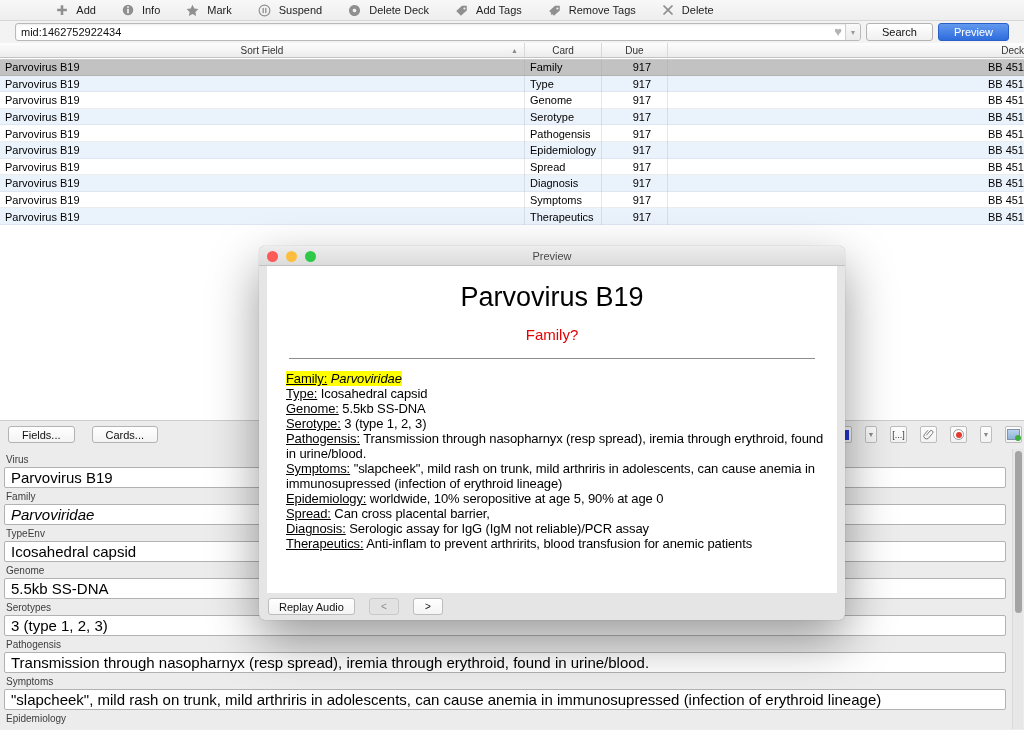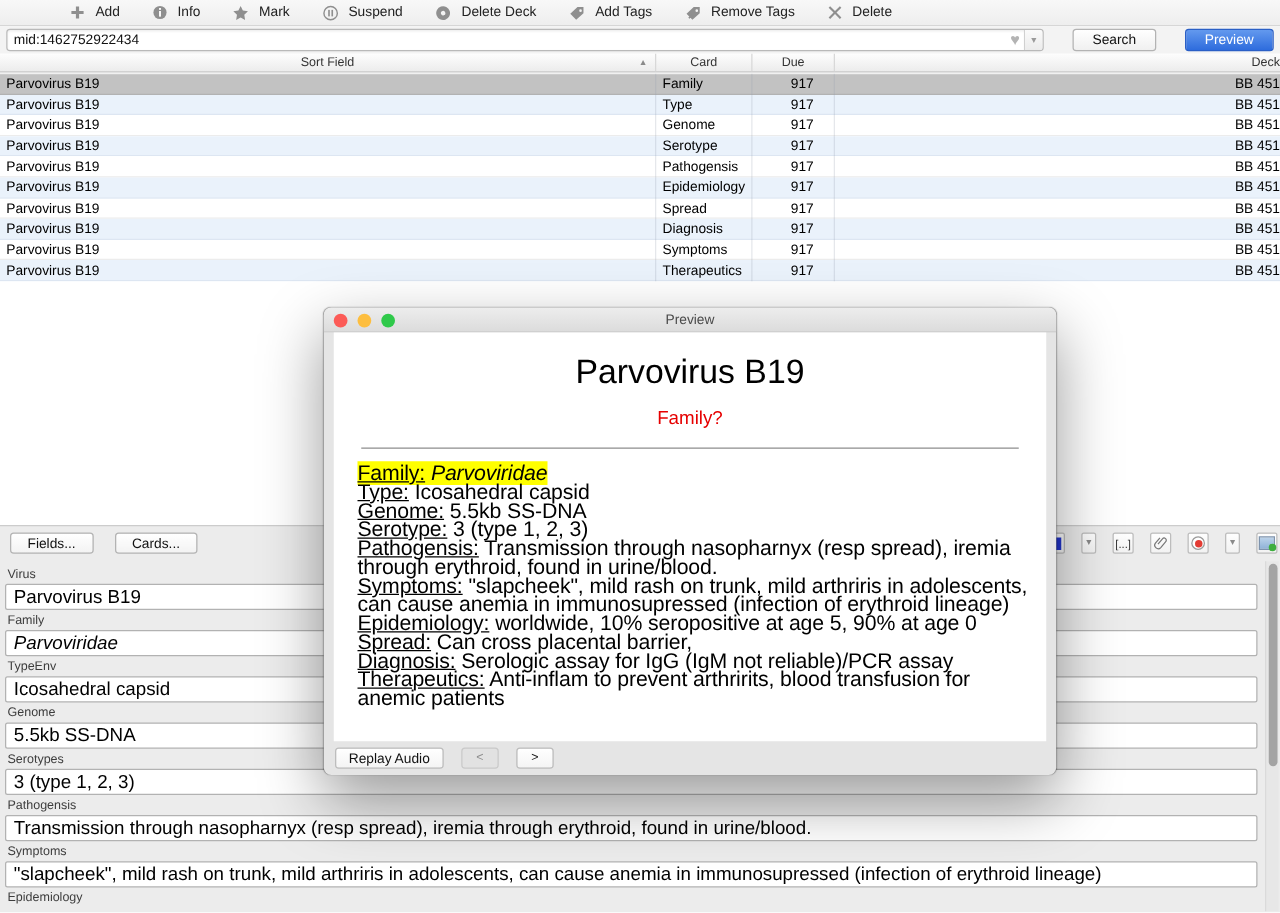--- a/index.html
+++ b/index.html
@@ -15,21 +15,21 @@
     background:linear-gradient(#f8f8f8,#eeeeee);
     border-bottom:1px solid #d6d6d6;
     display:flex; align-items:center; justify-content:center;
     gap:26px; padding-right:254px;
   }
   .tb-item { display:flex; align-items:center; gap:8px; font-size:11px; color:#222; cursor:default; }
   .tb-item svg { display:block; }
   
   .searchrow {
     position:absolute; top:21px; left:0; right:0; height:22px;
-    background:#f3f3f3; display:flex; align-items:center; padding:0 5px; gap:23px;
+    background:#f3f3f3; display:flex; align-items:center; padding:0 15px; gap:5px;
   }
   .search-field {
     flex:1; height:18px; background:#fff; border:1px solid #b9b9b9; border-radius:3px;
     display:flex; align-items:center; font-size:11px; color:#111; padding-left:5px;
     box-shadow:inset 0 1px 2px rgba(0,0,0,.08);
   }
   .heart { margin-left:auto; color:#b3b3b3; font-size:13px; line-height:10px; margin-right:3px; }
   .combo-chevron {
     width:15px; height:16px; border-left:1px solid #d0d0d0; background:linear-gradient(#fafafa,#ececec);
     display:flex; align-items:center; justify-content:center; color:#9a9a9a; font-size:7px;
@@ -108,21 +108,21 @@
     display:flex; align-items:center; justify-content:center;
     font-size:11px; color:#4a4a4a; position:relative;
   }
   .lights { position:absolute; left:8px; top:5px; display:flex; gap:8px; }
   .light { width:11px; height:11px; border-radius:50%; }
   .light.red { background:#fc5b57; } .light.yellow { background:#fdbe3f; } .light.green { background:#2fc94a; }
   .pv-content { position:absolute; left:8px; right:8px; top:20px; bottom:27px; background:#fff; overflow:hidden; }
   .pv-front { font-size:27px; text-align:center; margin-top:16px; color:#000; }
   .pv-q { font-size:15px; text-align:center; color:#e60000; margin-top:13px; }
   .pv-hr { border:none; border-top:1px solid #8d8d8d; margin:15px 22px 12px 22px; }
-  .pv-body { font-size:17px; line-height:15px; letter-spacing:-0.1px; padding:0 12px 0 19px; color:#000; }
+  .pv-body { font-size:13px; line-height:15px; letter-spacing:-0.1px; padding:0 12px 0 19px; color:#000; }
   .pv-label { text-decoration:underline; }
   .ital { font-style:italic; }
   .hl { background:#ffff00; }
   .pv-footer {
     position:absolute; left:0; right:0; bottom:0; height:27px;
     display:flex; align-items:center; padding-left:9px;
     border-radius:0 0 6px 6px;
   }
   .pv-btn {
     height:17px; border:1px solid #bdbdbd; border-radius:3px; background:linear-gradient(#fff,#f4f4f4);

